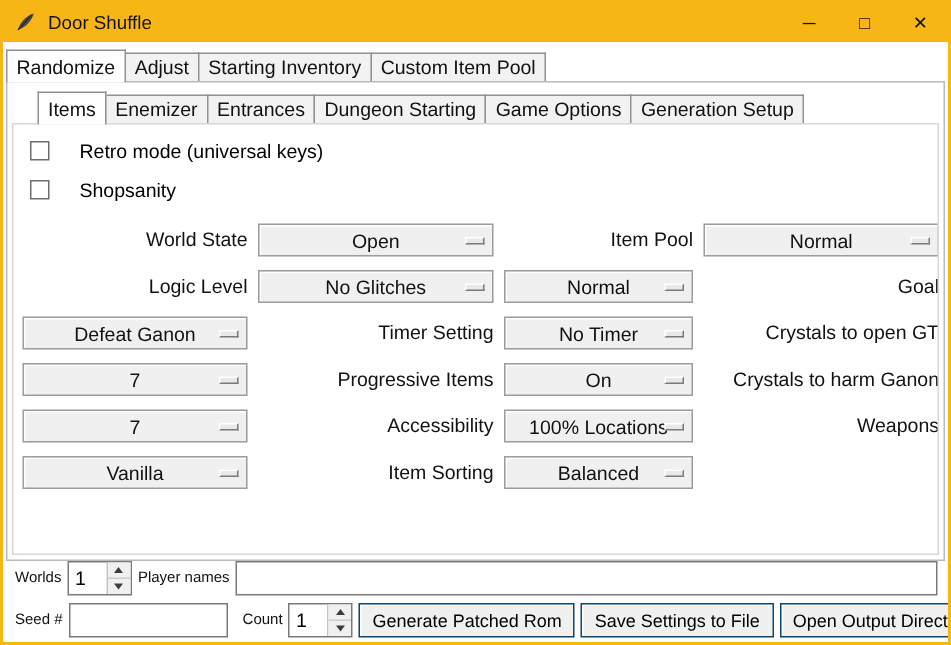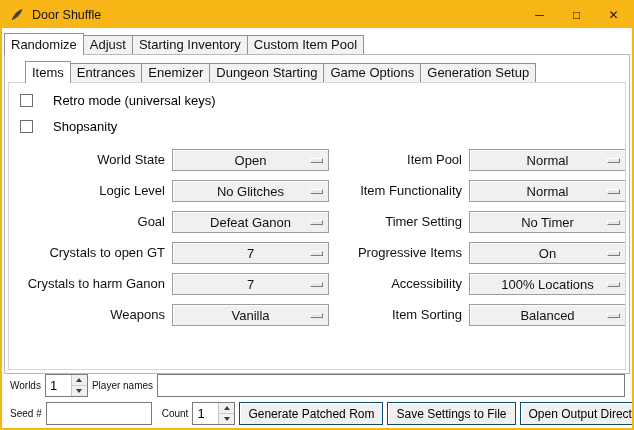--- a/index.html
+++ b/index.html
@@ -82,22 +82,22 @@
       <span class="tab">Adjust</span>
       <span class="tab">Starting Inventory</span>
       <span class="tab">Custom Item Pool</span>
     </div>
 
     <div class="outer-pane">
 
       <div class="inner-tabs-wrap">
         <div class="tabs" style="padding-left:0;">
           <span class="tab active">Items</span>
+          <span class="tab">Enemizer</span>
           <span class="tab">Entrances</span>
-          <span class="tab">Enemizer</span>
           <span class="tab">Dungeon Starting</span>
           <span class="tab">Game Options</span>
           <span class="tab">Generation Setup</span>
         </div>
       </div>
 
       <div class="inner-pane">
 
         <div class="check-row">
           <span class="checkbox"></span>
@@ -119,21 +119,20 @@
           <div class="menubtn">
             <span>Normal</span>
             <span class="mb-ind"></span>
           </div>
 
           <span class="opt-label">Logic Level</span>
           <div class="menubtn">
             <span>No Glitches</span>
             <span class="mb-ind"></span>
           </div>
-          <span class="opt-label">Item Functionality</span>
           <div class="menubtn">
             <span>Normal</span>
             <span class="mb-ind"></span>
           </div>
 
           <span class="opt-label">Goal</span>
           <div class="menubtn">
             <span>Defeat Ganon</span>
             <span class="mb-ind"></span>
           </div>

